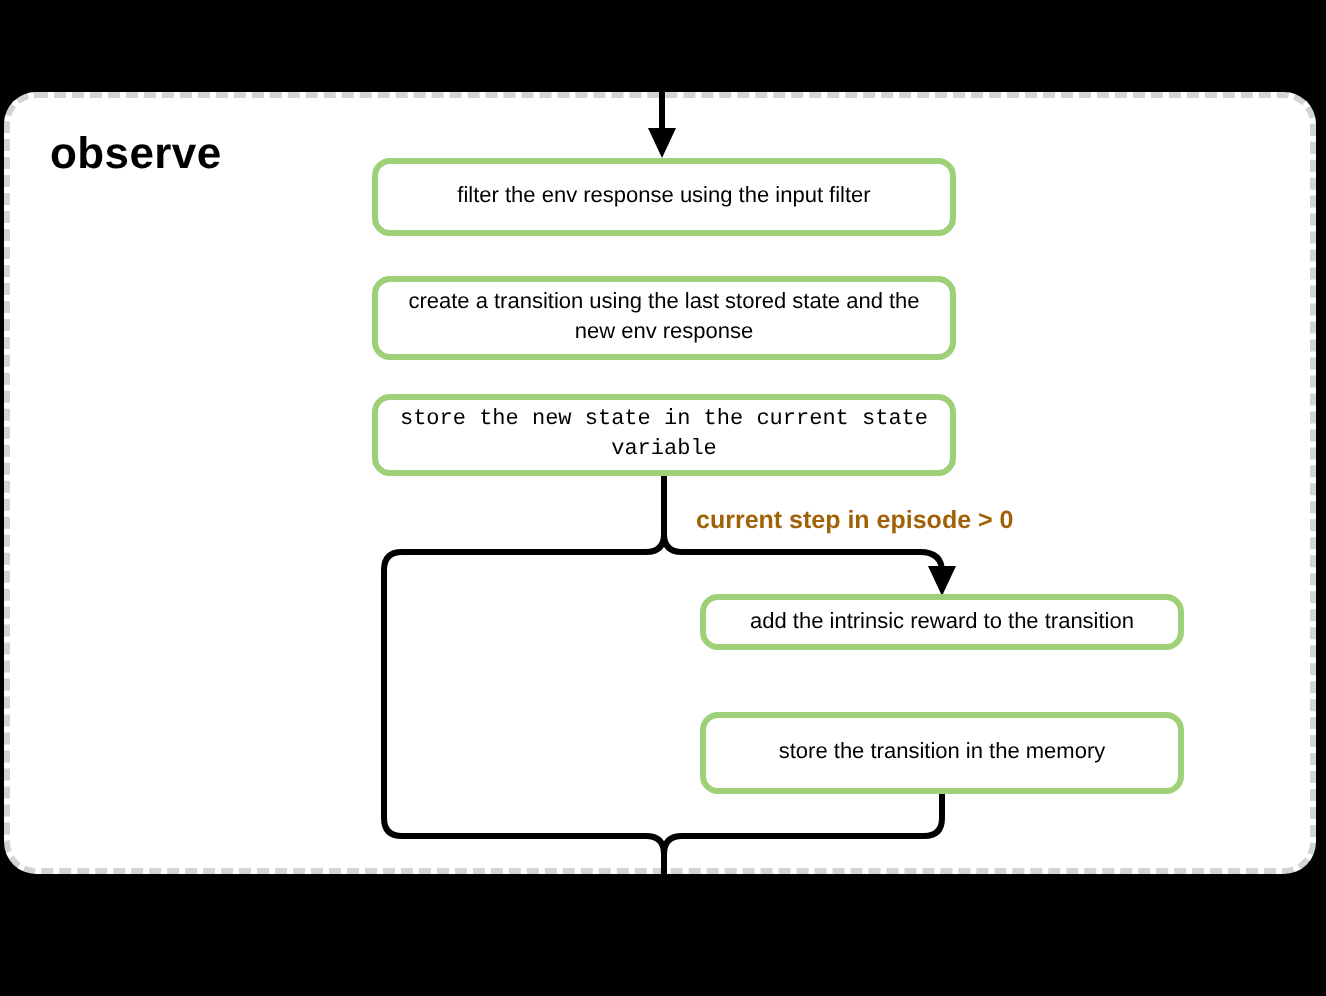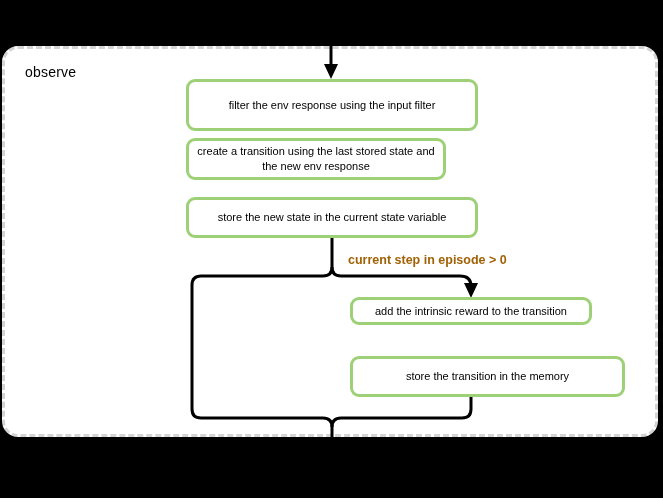--- a/index.html
+++ b/index.html
@@ -23,22 +23,22 @@
     width: 656px; height: 391px;
     box-sizing: border-box;
     background: var(--frame-background);
     border: 3px dashed var(--frame-border);
     border-radius: 16px;
     z-index: 1;
   }
   .frame-title {
     position: absolute;
     left: 25px; top: 64px;
-    font-size: 14px;
-    font-weight: normal;
+    font-size: 22px;
+    font-weight: bold;
     color: #000;
     z-index: 3;
     letter-spacing: 0.2px;
   }
   svg.connector-layer {
     position: absolute;
     left: 0; top: 0;
     width: 663px; height: 498px;
     z-index: 2;
     pointer-events: none;
@@ -61,25 +61,25 @@
     text-align: center;
     background: #ffffff;
     border: 3px solid var(--node-border);
     border-radius: 9px;
     font-size: 11px;
     line-height: 1.35;
     color: #000;
     padding: 2px 6px;
     z-index: 3;
   }
-  .node-1 { left: 186px; top: 79px;  width: 292px; height: 52px; }
-  .node-2 { left: 186px; top: 138px; width: 260px; height: 42px; }
-  .node-3 { left: 186px; top: 197px; width: 292px; height: 41px; }
+  .node-1 { left: 186px; top: 79px;  width: 292px; height: 39px; }
+  .node-2 { left: 186px; top: 138px; width: 292px; height: 42px; }
+  .node-3 { left: 186px; top: 197px; width: 292px; height: 41px; font-family: Liberation Mono, monospace; }
   .node-4 { left: 350px; top: 297px; width: 242px; height: 28px; }
-  .node-5 { left: 350px; top: 356px; width: 275px; height: 41px; }
+  .node-5 { left: 350px; top: 356px; width: 242px; height: 41px; }
   .branch-label {
     position: absolute;
     left: 348px; top: 253px;
     font-size: 12.5px;
     font-weight: bold;
     color: #a16207;
     z-index: 3;
     white-space: nowrap;
   }
 </style>

